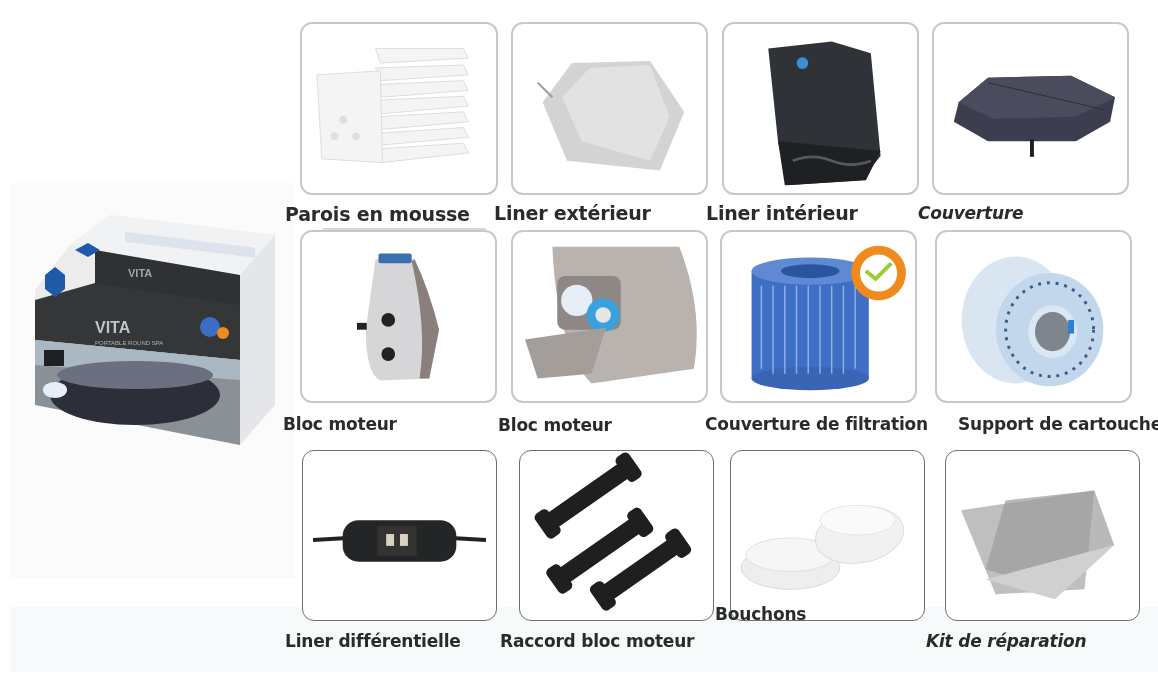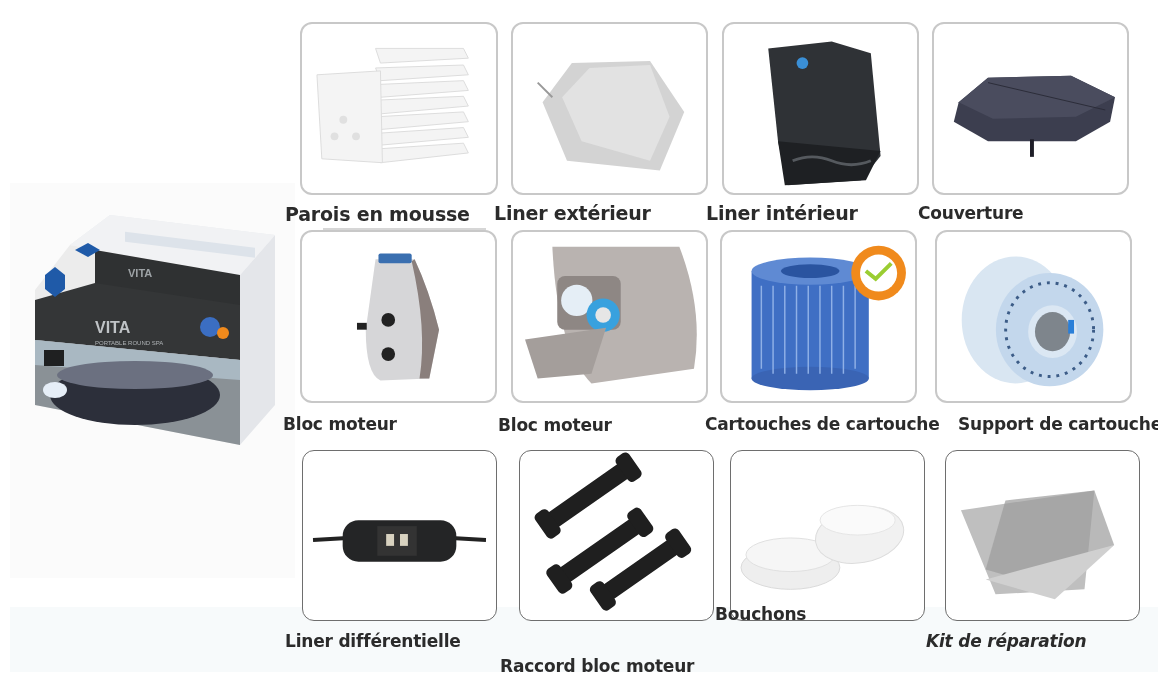--- a/index.html
+++ b/index.html
@@ -92,21 +92,21 @@
 <div class="label big" style="left:706px;top:202px;">Liner intérieur</div>
 
 <div class="tile" style="left:932px;top:22px;width:197px;height:173px;">
   <svg viewBox="0 0 197 173">
     <polygon points="25,80 55,55 140,53 185,75 180,100 145,120 55,120 20,100" fill="#3c3e4f"></polygon>
     <polygon points="25,80 55,55 140,53 185,75 145,95 60,97" fill="#4a4c5e"></polygon>
     <line x1="55" y1="60" x2="175" y2="88" stroke="#2b2c38" stroke-width="1"></line>
     <rect x="98" y="118" width="4" height="18" fill="#1e1e28"></rect>
   </svg>
 </div>
-<div class="label" style="left:918px;top:203px;">Couverture</div>
+<div class="label" style="left:918px;top:203px;font-style:italic;">Couverture</div>
 
 <div class="tile" style="left:300px;top:230px;width:197px;height:173px;">
   <svg viewBox="0 0 197 173">
     <path d="M75 28 L115 28 Q130 60 140 100 L130 150 L80 152 Q65 145 65 100 Z" fill="#d6d6d8"></path>
     <path d="M115 28 Q130 60 140 100 L130 150 L120 150 Q128 100 112 30 Z" fill="#8a7f7c"></path>
     <rect x="78" y="22" width="34" height="10" rx="2" fill="#3a6fb0"></rect>
     <circle cx="88" cy="90" r="7" fill="#222"></circle>
     <circle cx="88" cy="125" r="7" fill="#222"></circle>
     <rect x="56" y="93" width="10" height="7" fill="#222"></rect>
   </svg>
@@ -140,21 +140,21 @@
         <line x1="100" y1="55" x2="100" y2="145"></line>
       <line x1="112" y1="55" x2="112" y2="145"></line>
         <line x1="124" y1="55" x2="124" y2="145"></line>
       <line x1="136" y1="55" x2="136" y2="140"></line>
     </g>
     <circle cx="160" cy="42" r="28" fill="#f08a1c"></circle>
     <circle cx="160" cy="42" r="19" fill="#ffffff"></circle>
     <path d="M147 40 l10 8 l16 -16" stroke="#9acd32" stroke-width="4" fill="none"></path>
   </svg>
 </div>
-<div class="label" style="left:705px;top:414px;">Cartouches de cartouche</div>
+<div class="label" style="left:705px;top:414px;">Couverture de filtration</div>
 
 <div class="tile" style="left:935px;top:230px;width:197px;height:173px;">
   <svg viewBox="0 0 197 173">
     <ellipse cx="80" cy="90" rx="55" ry="65" fill="#d9e6f2"></ellipse>
     <ellipse cx="115" cy="100" rx="55" ry="58" fill="#c3d7ec"></ellipse>
     <ellipse cx="115" cy="100" rx="45" ry="48" fill="none" stroke="#3c5c87" stroke-width="3" stroke-dasharray="3 6"></ellipse>
     <ellipse cx="118" cy="102" rx="25" ry="27" fill="#dbe7f3"></ellipse>
     <ellipse cx="118" cy="102" rx="18" ry="20" fill="#7e858c"></ellipse>
     <rect x="134" y="90" width="6" height="14" fill="#2a7fd8"></rect>
   </svg>
@@ -187,21 +187,21 @@
           <rect x="122" y="86" width="16" height="30" rx="5"></rect>
         </g>
       <g transform="rotate(-35 120 120)">
           <rect x="75" y="112" width="95" height="18" rx="6"></rect>
           <rect x="67" y="106" width="16" height="30" rx="5"></rect>
           <rect x="160" y="106" width="16" height="30" rx="5"></rect>
         </g>
     </g>
   </svg>
 </div>
-<div class="label" style="left:500px;top:631px;margin-top:25px;">Raccord bloc moteur</div>
+<div class="label" style="left:500px;top:631px;">Raccord bloc moteur</div>
 
 <div class="tile r3" style="left:730px;top:450px;width:195px;height:171px;">
   <svg viewBox="0 0 195 171">
     <ellipse cx="60" cy="118" rx="50" ry="22" fill="#eeeeee" stroke="#dadada"></ellipse>
     <ellipse cx="60" cy="105" rx="45" ry="17" fill="#f6f6f6" stroke="#e0e0e0"></ellipse>
     <ellipse cx="130" cy="85" rx="45" ry="28" fill="#f1f1f1" stroke="#dcdcdc" transform="rotate(-10 130 85)"></ellipse>
     <ellipse cx="128" cy="70" rx="38" ry="15" fill="#fafafa" stroke="#e5e5e5"></ellipse>
   </svg>
 </div>
 <div class="label" style="left:715px;top:604px;">Bouchons</div>

